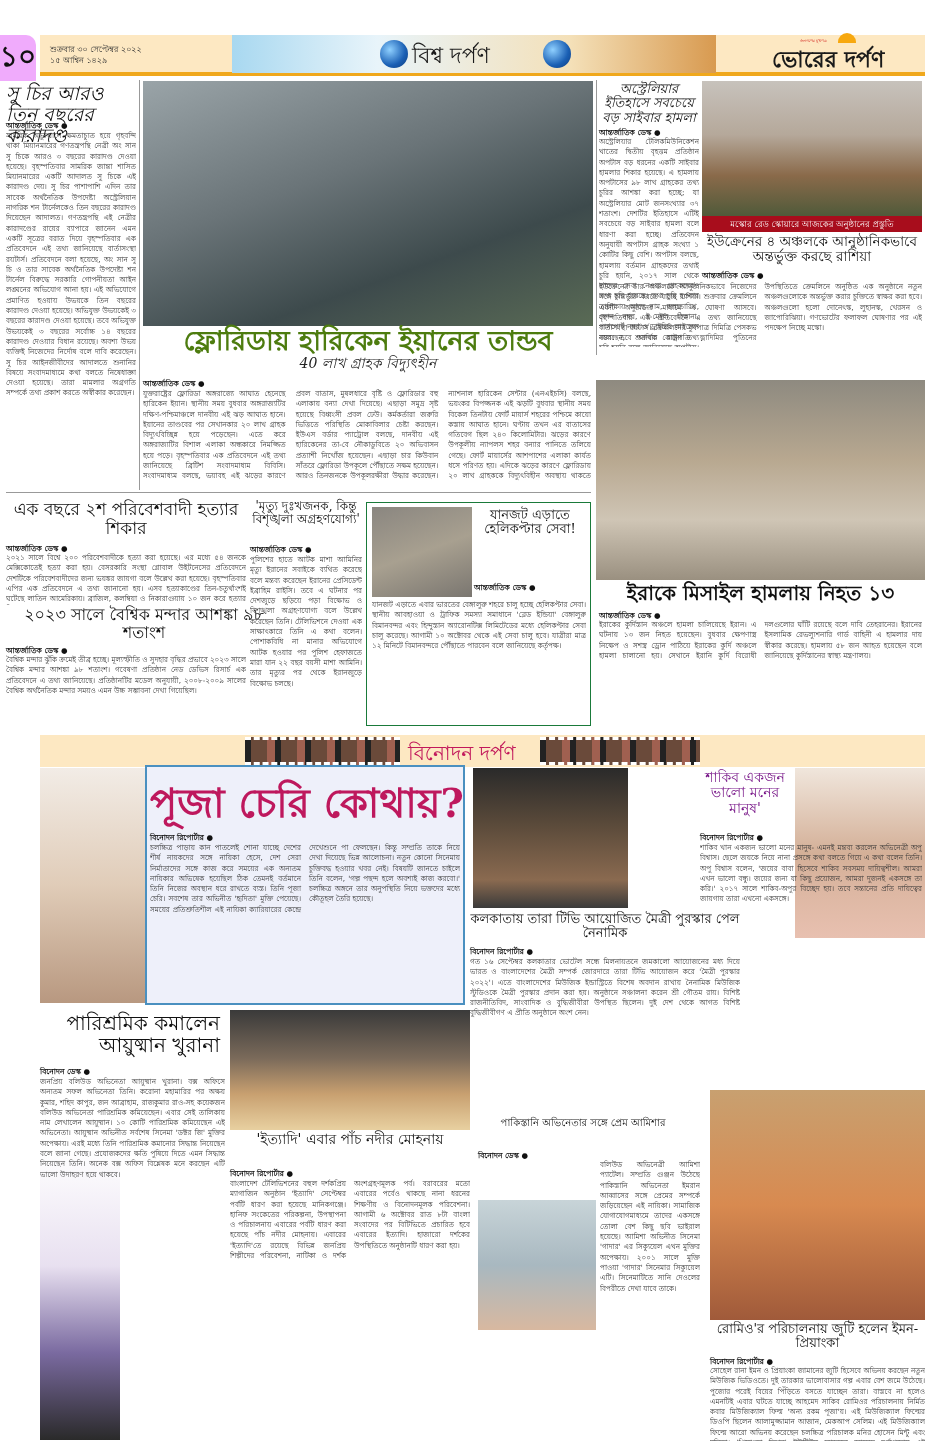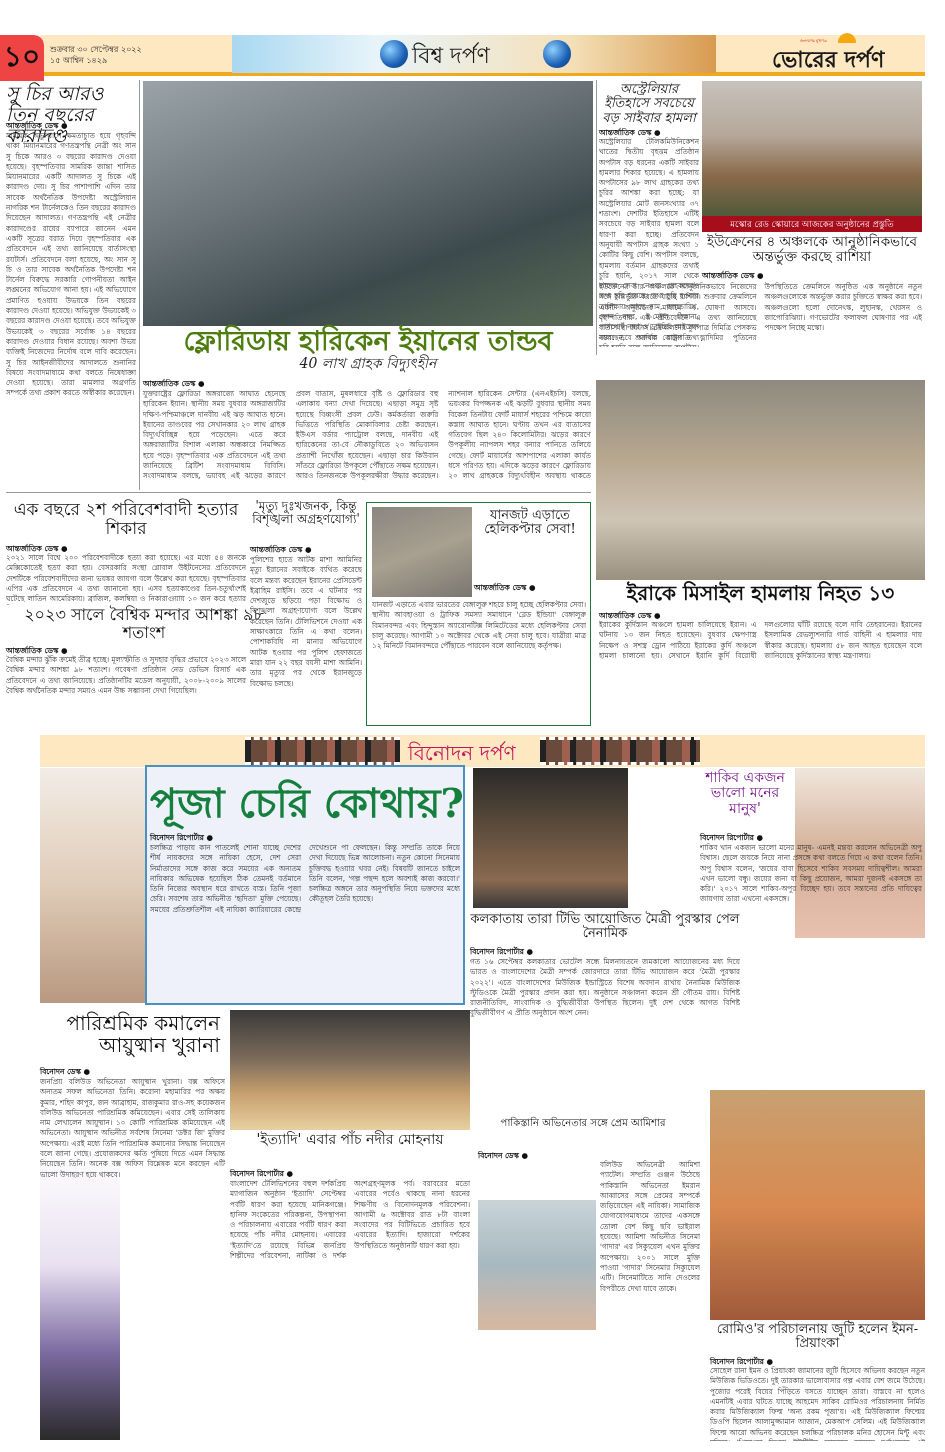--- a/index.html
+++ b/index.html
@@ -3,21 +3,21 @@
 <meta charset="utf-8">
 <style>
 *{box-sizing:border-box;margin:0;padding:0}
 html,body{width:945px;height:1452px;background:#fff;overflow:hidden}
 body{position:relative;font-family:"DejaVu Sans",sans-serif;color:#222}
 .abs{position:absolute}
 .txt{font-size:7.2px;line-height:10.3px;color:#333;text-align:justify;overflow:hidden}
 .by{font-weight:bold;font-size:7.5px;color:#111}
 .hd{font-family:"DejaVu Serif",serif;color:#111;text-align:center;line-height:1.1}
 .photo{overflow:hidden}
-#pageno{left:0;top:35px;width:44px;height:46px;background:#ef4444;border-radius:0 10px 0 0;font-size:28px;font-weight:bold;color:#111;display:flex;align-items:center;justify-content:center;font-family:"DejaVu Serif",serif}
+#pageno{left:0;top:35px;width:36px;height:46px;background:#f0abfc;border-radius:0 10px 0 0;font-size:28px;font-weight:bold;color:#111;display:flex;align-items:center;justify-content:center;font-family:"DejaVu Serif",serif}
 #hdrband{left:40px;top:35px;width:885px;height:38px;background:#fde8c2}
 #hdrline{left:40px;top:72px;width:885px;height:4px;background:#f0a81c}
 #date{left:50px;top:44px;font-size:8px;line-height:11px;color:#333}
 #banner{left:232px;top:35px;width:484px;height:38px;background:linear-gradient(90deg,#a8d8f0,#e8f4fa 30%,#f4e0b8 70%,#d89a50)}
 #globe1,#globe2{width:28px;height:28px;border-radius:50%;background:radial-gradient(circle at 35% 35%,#8fd0ff,#1a5fb4 60%,#0d3a7a);top:40px}
 #globe1{left:380px}#globe2{left:543px}
 #section-title{left:412px;top:38px;font-size:22px;color:#1a1a1a;font-family:"DejaVu Serif",serif}
 #brand{left:772px;top:42px;font-size:22px;font-weight:bold;color:#1a1a1a;font-family:"DejaVu Serif",serif}
 #brand-tag{left:800px;top:38px;font-size:4px;color:#c00}
 #sun{left:838px;top:33px;width:18px;height:10px;border-radius:18px 18px 0 0;background:#f7a80f}
@@ -31,21 +31,21 @@
 .img-shakib{background:linear-gradient(180deg,#f0e6dc,#d4b098 50%,#e8c0b0)}
 .img-ayush{background:linear-gradient(180deg,#fff,#e8e0f0 40%,#7a6aa0 70%,#2a2a2a)}
 .img-ityadi{background:linear-gradient(180deg,#3a3a3a,#7a6a5a 40%,#c8a070 70%,#e8d0a0)}
 .img-couple{background:linear-gradient(180deg,#c8d4d8,#a8b8c0 50%,#d8b8a0)}
 .img-romeo{background:linear-gradient(180deg,#c8a070,#d88a50 50%,#a05a3a)}
 .rule{background:#999}
 #ent-band{left:40px;top:735px;width:885px;height:32px;background:#fde8c2}
 #ent-title{left:408px;top:738px;font-size:20px;color:#c2185b;font-family:"DejaVu Serif",serif}
 .film{top:737px;height:28px;background:repeating-linear-gradient(90deg,#222 0 6px,#6a4a3a 6px 22px,#a06050 22px 30px);border-top:3px dashed #fff;border-bottom:3px dashed #fff}
 #puja-box{left:145px;top:765px;width:320px;height:240px;border:2px solid #4a90c0;background:#eef0fa}
-#puja-title{left:150px;top:772px;font-size:40px;color:#15803d;font-weight:bold;font-family:"DejaVu Serif",serif}
+#puja-title{left:150px;top:772px;font-size:40px;color:#be185d;font-weight:bold;font-family:"DejaVu Serif",serif}
 </style>
 </head>
 <body>
 
 <div class="abs" id="hdrband"></div>
 <div class="abs" id="hdrline"></div>
 <div class="abs" id="pageno">১০</div>
 <div class="abs" id="date">
   <div>শুক্রবার ৩০ সেপ্টেম্বর ২০২২</div>
   <div>১৫ আশ্বিন ১৪২৯</div>

